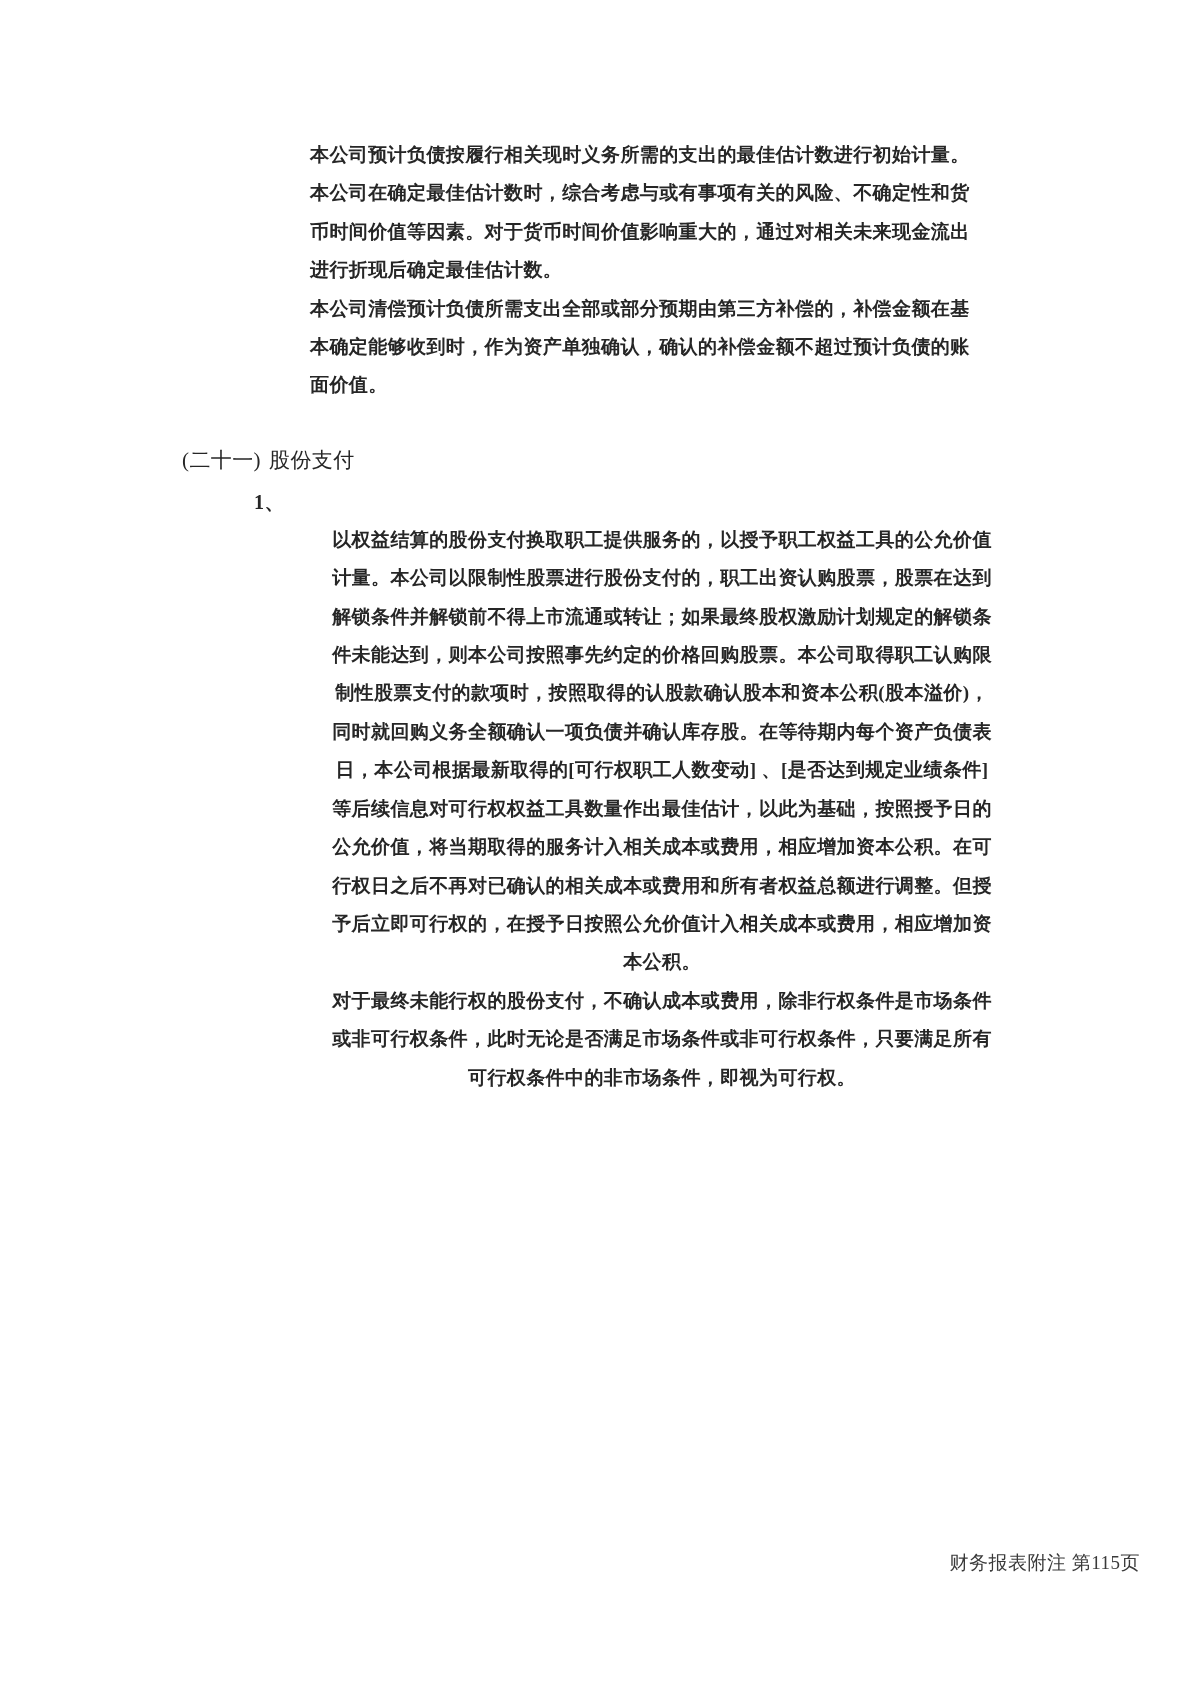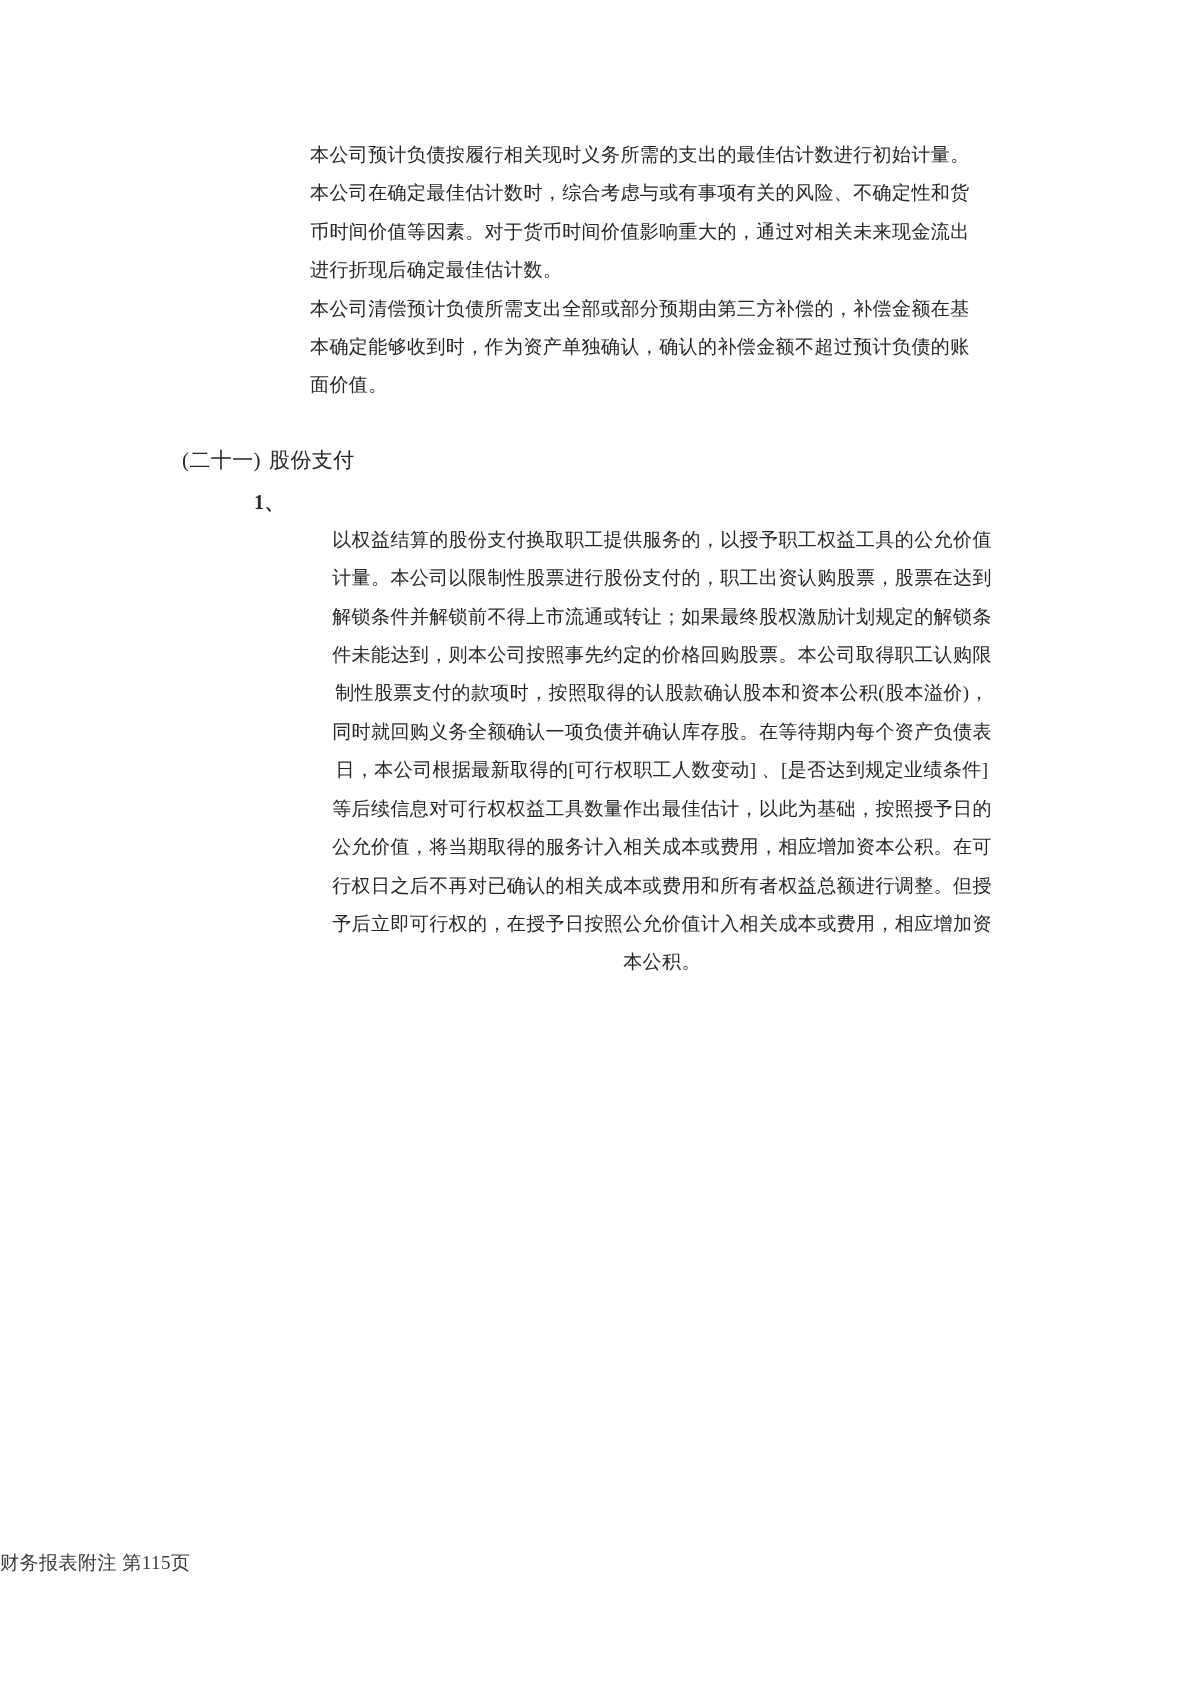--- a/index.html
+++ b/index.html
@@ -17,20 +17,21 @@
     overflow: hidden;
     box-sizing: border-box;
     padding-top: 136px;
   }
   .para {
     white-space: pre-line;
     font-size: 19px;
     line-height: 38.4px;
     letter-spacing: 0.4px;
     margin: 0;
+    font-weight: bold;
   }
   .para-top {
     margin-left: 310px;
     width: 700px;
   }
   .section-heading {
     margin-left: 182px;
     margin-top: 36px;
     font-size: 21px;
     font-weight: normal;
@@ -61,21 +62,21 @@
   .para-body {
     margin-left: 312px;
     width: 700px;
     text-align: center;
   }
   .footer {
     position: absolute;
     left: 0;
     right: 60px;
     top: 1550px;
-    text-align: left;
+    text-align: right;
     font-size: 19px;
     color: #3a3a3a;
     letter-spacing: 0.5px;
     font-family: "Liberation Serif", "DejaVu Serif", serif;
   }
 </style>
 </head>
 <body>
 
 <div class="page">
@@ -104,18 +105,21 @@
 件未能达到，则本公司按照事先约定的价格回购股票。本公司取得职工认购限
 制性股票支付的款项时，按照取得的认股款确认股本和资本公积(股本溢价)，
 同时就回购义务全额确认一项负债并确认库存股。在等待期内每个资产负债表
 日，本公司根据最新取得的[可行权职工人数变动] 、[是否达到规定业绩条件]
 等后续信息对可行权权益工具数量作出最佳估计，以此为基础，按照授予日的
 公允价值，将当期取得的服务计入相关成本或费用，相应增加资本公积。在可
 行权日之后不再对已确认的相关成本或费用和所有者权益总额进行调整。但授
 予后立即可行权的，在授予日按照公允价值计入相关成本或费用，相应增加资
 本公积。</p>
 
+  <p class="para para-body">对于最终未能行权的股份支付，不确认成本或费用，除非行权条件是市场条件
+或非可行权条件，此时无论是否满足市场条件或非可行权条件，只要满足所有
+可行权条件中的非市场条件，即视为可行权。</p>
 
 
 
   <div class="footer">财务报表附注 第115页</div>
 
 </div>
 
 </body></html>

